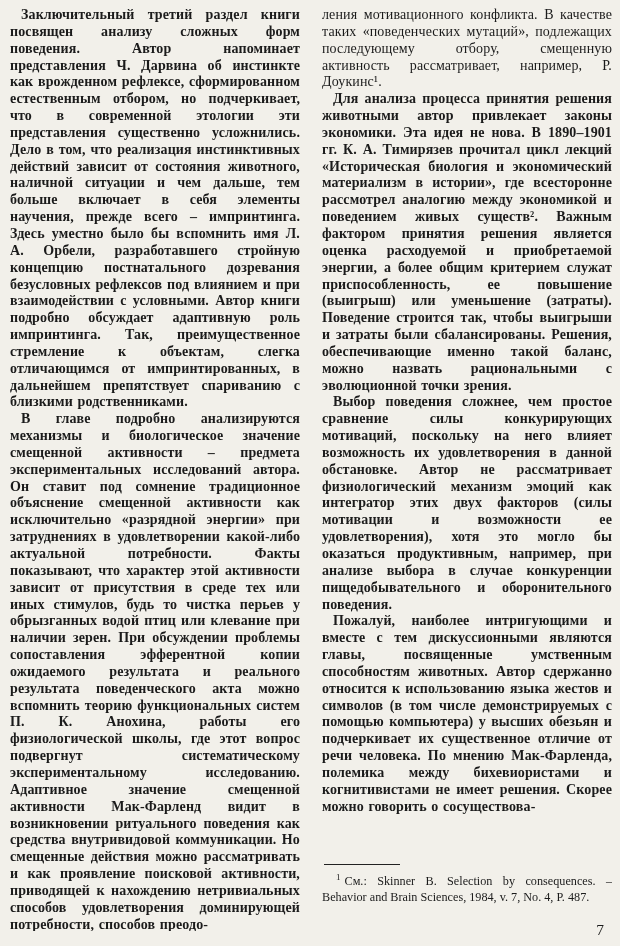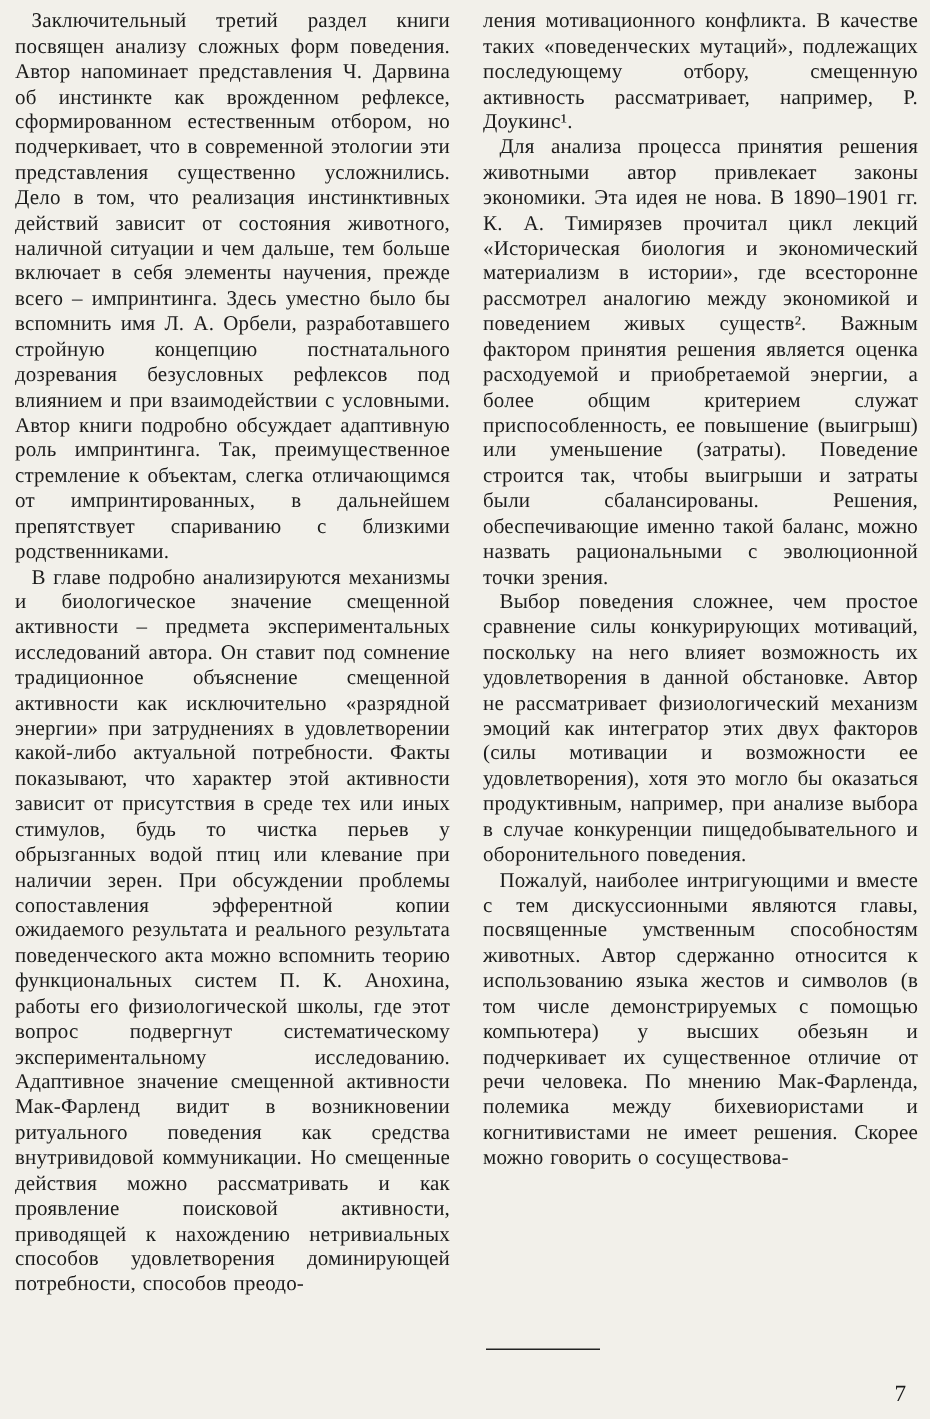--- a/index.html
+++ b/index.html
@@ -34,20 +34,21 @@
   .para {
     margin: 0;
     text-align: justify;
     font-size: 14px;
     line-height: 16.85px;
     letter-spacing: 0.12px;
     word-spacing: 1px;
   }
   .para.indent {
     text-indent: 11px;
+    font-weight: bold;
   }
   .footnotes {
     margin-top: auto;
     padding-bottom: 26px;
   }
   .footnote-rule {
     width: 76px;
     height: 0;
     border-top: 1.6px solid #222;
     margin: 0 0 5px 2px;
@@ -83,19 +84,22 @@
     </div>
 
     <div class="column right">
       <p class="para">ления мотивационного конфликта. В качестве таких «поведенческих мутаций», подлежащих последующему отбору, смещенную активность рассматривает, например, Р. Доукинс¹.</p>
       <p class="para indent">Для анализа процесса принятия решения животными автор привлекает законы экономики. Эта идея не нова. В 1890–1901 гг. К. А. Тимирязев прочитал цикл лекций «Историческая биология и экономический материализм в истории», где всесторонне рассмотрел аналогию между экономикой и поведением живых существ². Важным фактором принятия решения является оценка расходуемой и приобретаемой энергии, а более общим критерием служат приспособленность, ее повышение (выигрыш) или уменьшение (затраты). Поведение строится так, чтобы выигрыши и затраты были сбалансированы. Решения, обеспечивающие именно такой баланс, можно назвать рациональными с эволюционной точки зрения.</p>
       <p class="para indent">Выбор поведения сложнее, чем простое сравнение силы конкурирующих мотиваций, поскольку на него влияет возможность их удовлетворения в данной обстановке. Автор не рассматривает физиологический механизм эмоций как интегратор этих двух факторов (силы мотивации и возможности ее удовлетворения), хотя это могло бы оказаться продуктивным, например, при анализе выбора в случае конкуренции пищедобывательного и оборонительного поведения.</p>
       <p class="para indent">Пожалуй, наиболее интригующими и вместе с тем дискуссионными являются главы, посвященные умственным способностям животных. Автор сдержанно относится к использованию языка жестов и символов (в том числе демонстрируемых с помощью компьютера) у высших обезьян и подчеркивает их существенное отличие от речи человека. По мнению Мак-Фарленда, полемика между бихевиористами и когнитивистами не имеет решения. Скорее можно говорить о сосуществова-</p>
 
       <div class="footnotes">
         <div class="footnote-rule"></div>
+        <p class="footnote">
+          <sup>1</sup><span>См.: Skinner B. Selection by consequences. – Behavior and Brain Sciences, 1984, v. 7, No. 4, P. 487.</span>
+        </p>
       </div>
     </div>
 
   </div>
 
   <div class="page-number">7</div>
 </div>
 
 </body></html>

